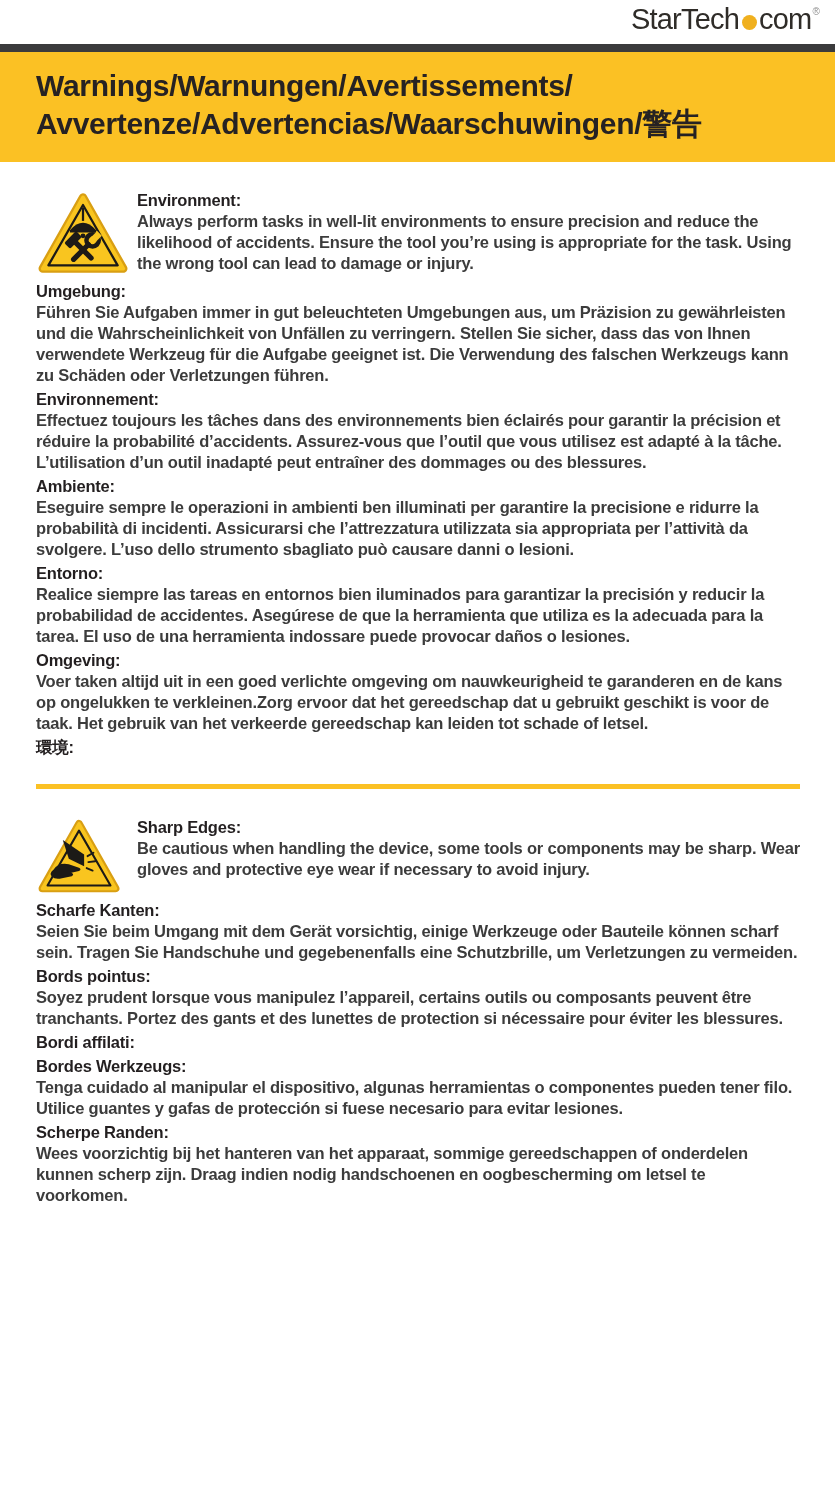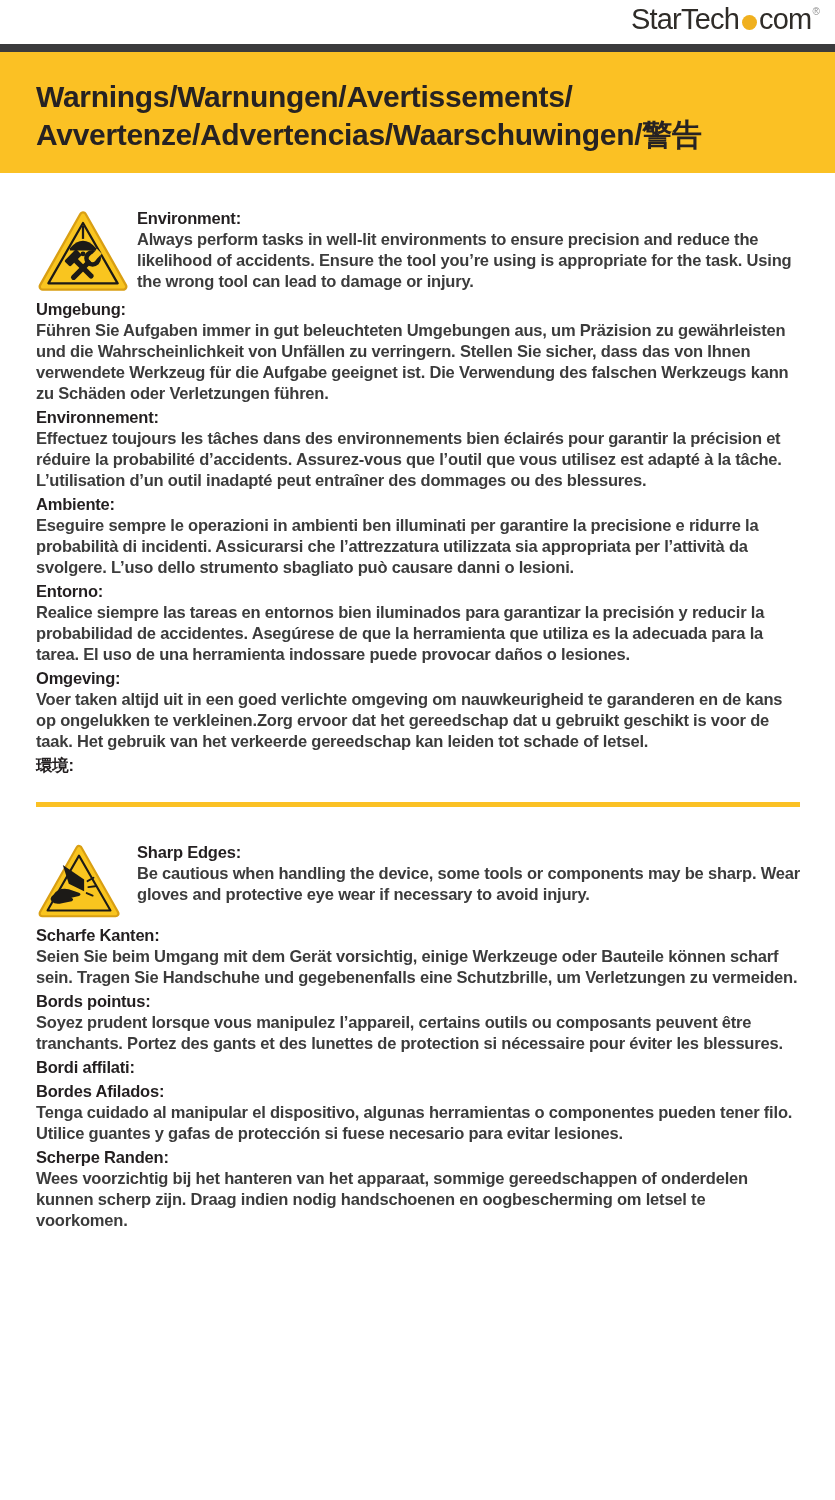--- a/index.html
+++ b/index.html
@@ -41,21 +41,21 @@
     color: #8f8f8f;
     vertical-align: 14px;
     margin-left: 1px;
   }
   .banner-strip {
     height: 8px;
     background: #3b3b3c;
   }
   .banner {
     background: #fbc124;
-    padding: 26px 36px 19px 36px;
+    padding: 15px 36px 19px 36px;
   }
   .banner-line {
     font-weight: 700;
     font-size: 30px;
     line-height: 38px;
     color: #262223;
     letter-spacing: -0.3px;
   }
   main {
     padding: 0 35px 0 36px;
@@ -73,21 +73,21 @@
     font-size: 16.5px;
     line-height: 21px;
     color: #3c3c3c;
     letter-spacing: -0.2px;
     white-space: pre-line;
     font-weight: bold;
   }
   .lead-section {
     display: flex;
     align-items: flex-start;
-    margin-top: 35px;
+    margin-top: 28px;
   }
   .lead-section .icon-col {
     width: 101px;
     flex: none;
   }
   .lead-text {
     flex: 1;
   }
   .lang-section {
     margin-top: 3px;
@@ -202,21 +202,21 @@
   <section class="lang-section">
     <h3>Bords pointus:</h3>
     <p>Soyez prudent lorsque vous manipulez l’appareil, certains outils ou composants peuvent être tranchants. Portez des gants et des lunettes de protection si nécessaire pour éviter les blessures.</p>
   </section>
 
   <section class="lang-section">
     <h3>Bordi affilati:</h3>
   </section>
 
   <section class="lang-section">
-    <h3>Bordes Afilados:</h3>
+    <h3>Bordes Werkzeugs:</h3>
     <p>Tenga cuidado al manipular el dispositivo, algunas herramientas o componentes pueden tener filo. Utilice guantes y gafas de protección si fuese necesario para evitar lesiones.</p>
   </section>
 
   <section class="lang-section">
     <h3>Scherpe Randen:</h3>
     <p>Wees voorzichtig bij het hanteren van het apparaat, sommige gereedschappen of onderdelen kunnen scherp zijn. Draag indien nodig handschoenen en oogbescherming om letsel te voorkomen.</p>
   </section>
 
 
 </main>

